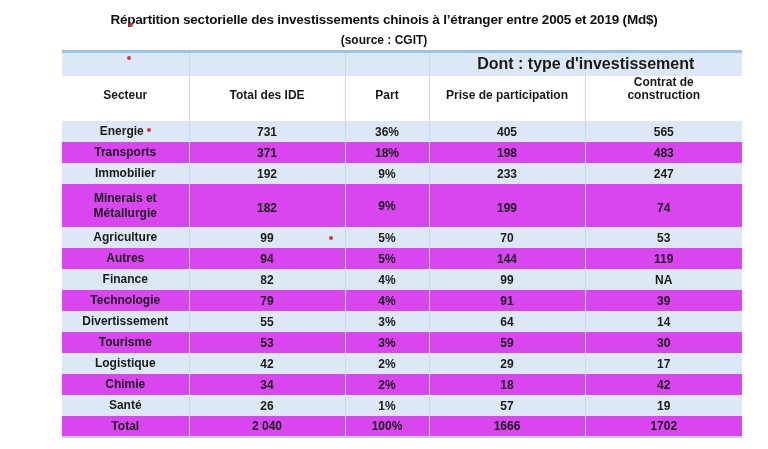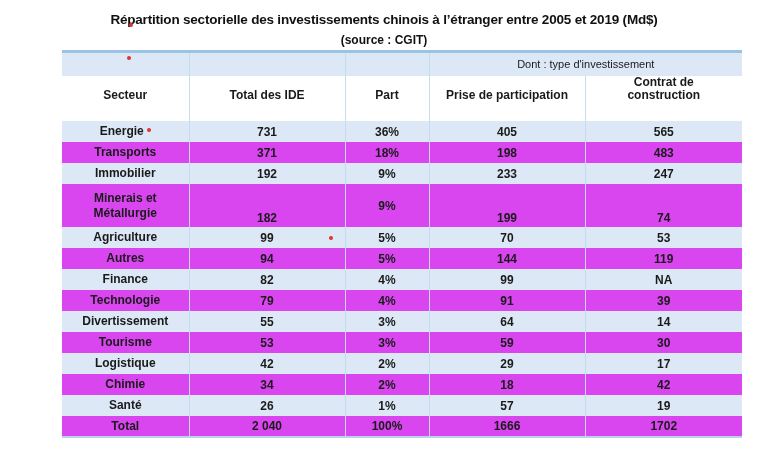--- a/index.html
+++ b/index.html
@@ -32,28 +32,28 @@
   td, th {
     position: relative;
     padding: 0; margin: 0;
     font-size: 12px; text-align: center;
     color: #1a1a1a;
     overflow: hidden;
   }
   td + td, th + th, td.group-hdr { border-left: 1px solid #c5dbf0; }
   tr.hdr1 { height: 24px; }
   tr.hdr1 td { background: #dce8f5; }
-  td.group-hdr { font-weight: 400; font-size: 11px; }
+  td.group-hdr { font-weight: 700; font-size: 16px; }
   tr.hdr2 { height: 38px; background: #ffffff; }
   tr.hdr2 th { vertical-align: bottom; font-weight: 700; line-height: 1.12; padding-bottom: 19px; }
   .hdr-wrap { display: inline-block; max-width: 96px; }
   tbody tr { height: 21px; background: #d946ef; }
   tbody tr:nth-child(odd) { background: #dce8f5; }
   tbody tr.tall { height: 43px; }
-  tr.tall td { vertical-align: bottom; padding-bottom: 2px; }
+  tr.tall td { vertical-align: bottom; padding-bottom: 12px; }
   tr.tall td:nth-child(1), tr.tall td:nth-child(3) { vertical-align: middle; padding-bottom: 0; }
   td.c-sect { font-weight: 700; line-height: 1.25; padding: 0 2px; }
   td.c-num  { font-weight: 700; }
   .inline-dot {
     display: none; width: 4px; height: 4px; border-radius: 50%;
     vertical-align: 3px; margin-left: 3px;
   }
   .cell-dot {
     display: none; position: absolute; right: 12px; top: 50%; margin-top: -2px;
     width: 4px; height: 4px; border-radius: 50%;

